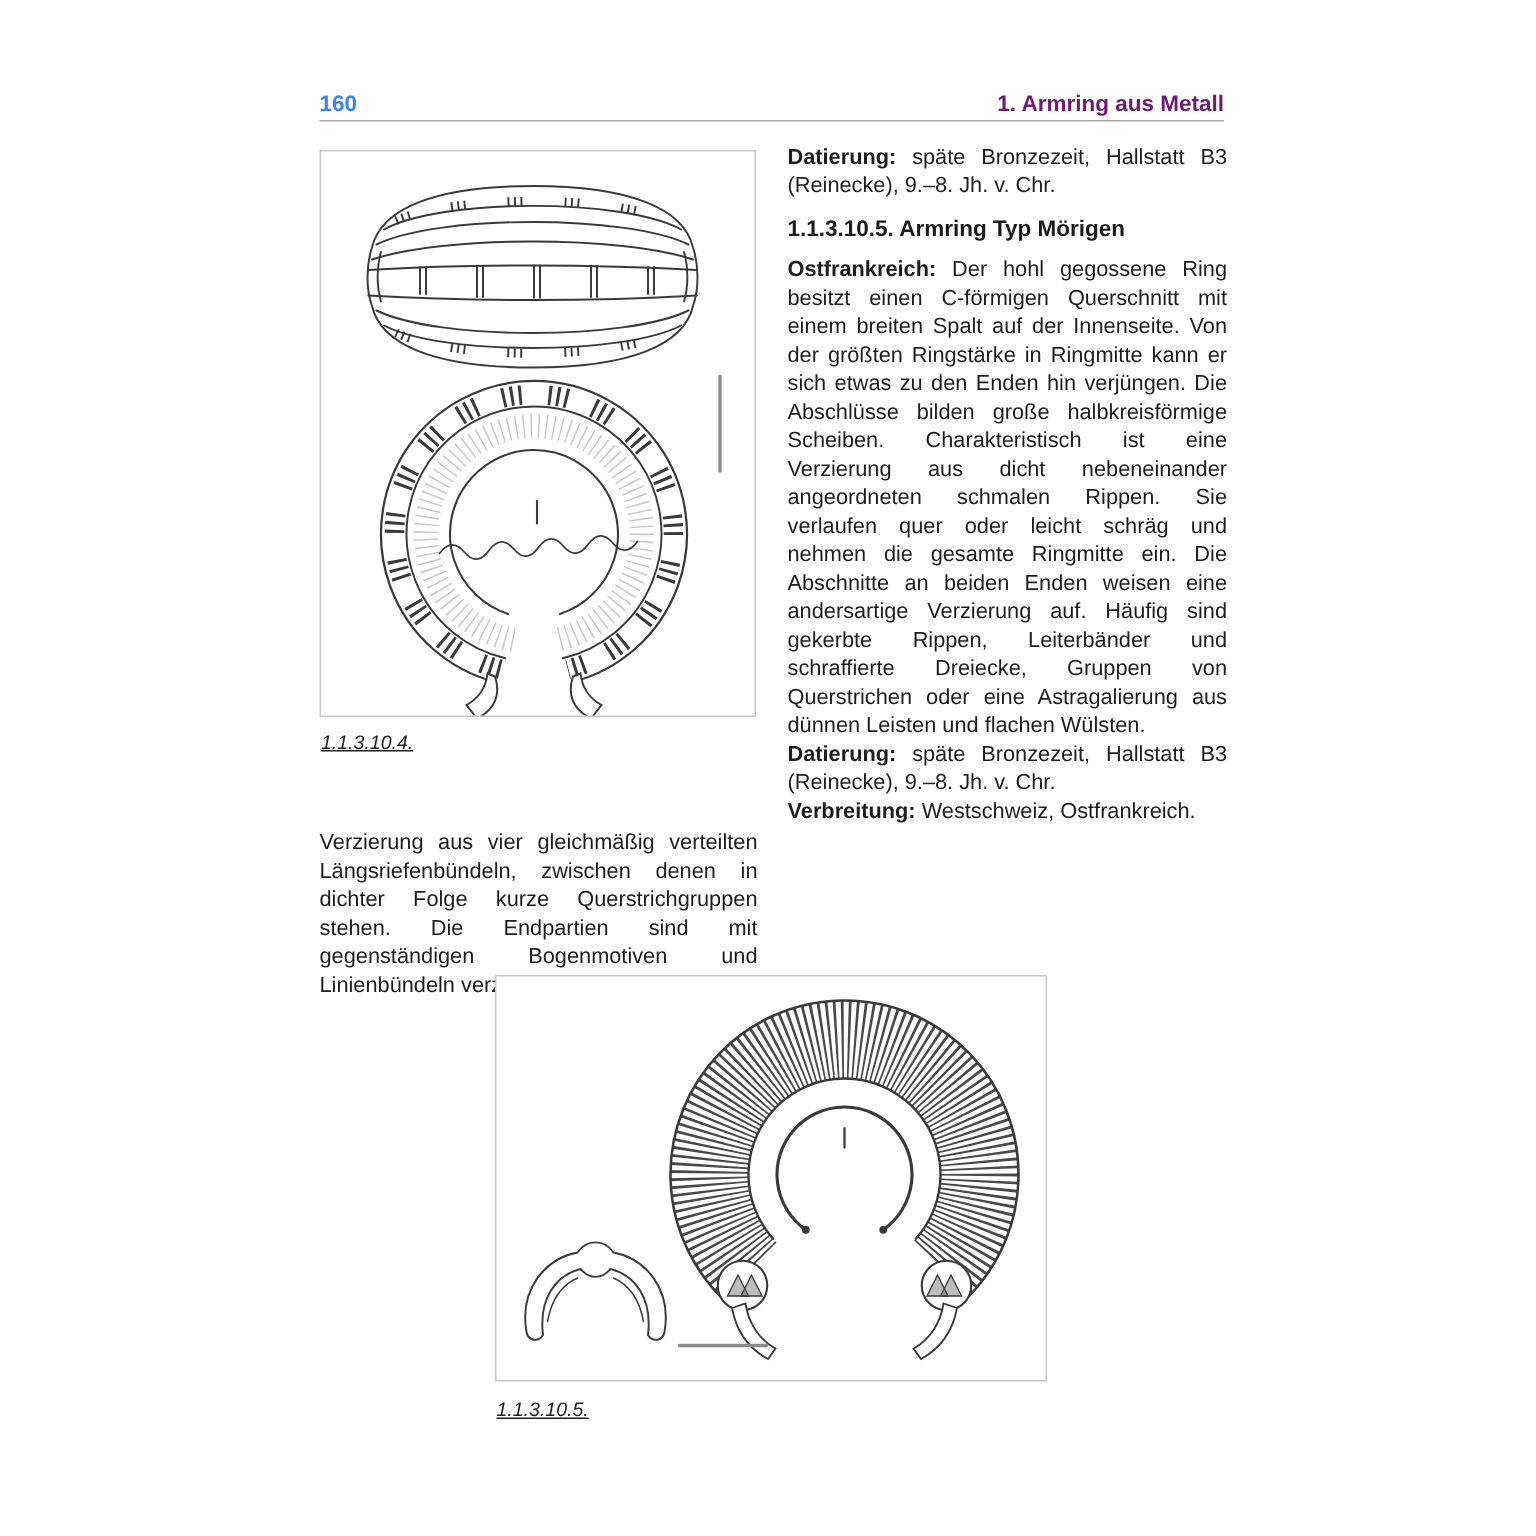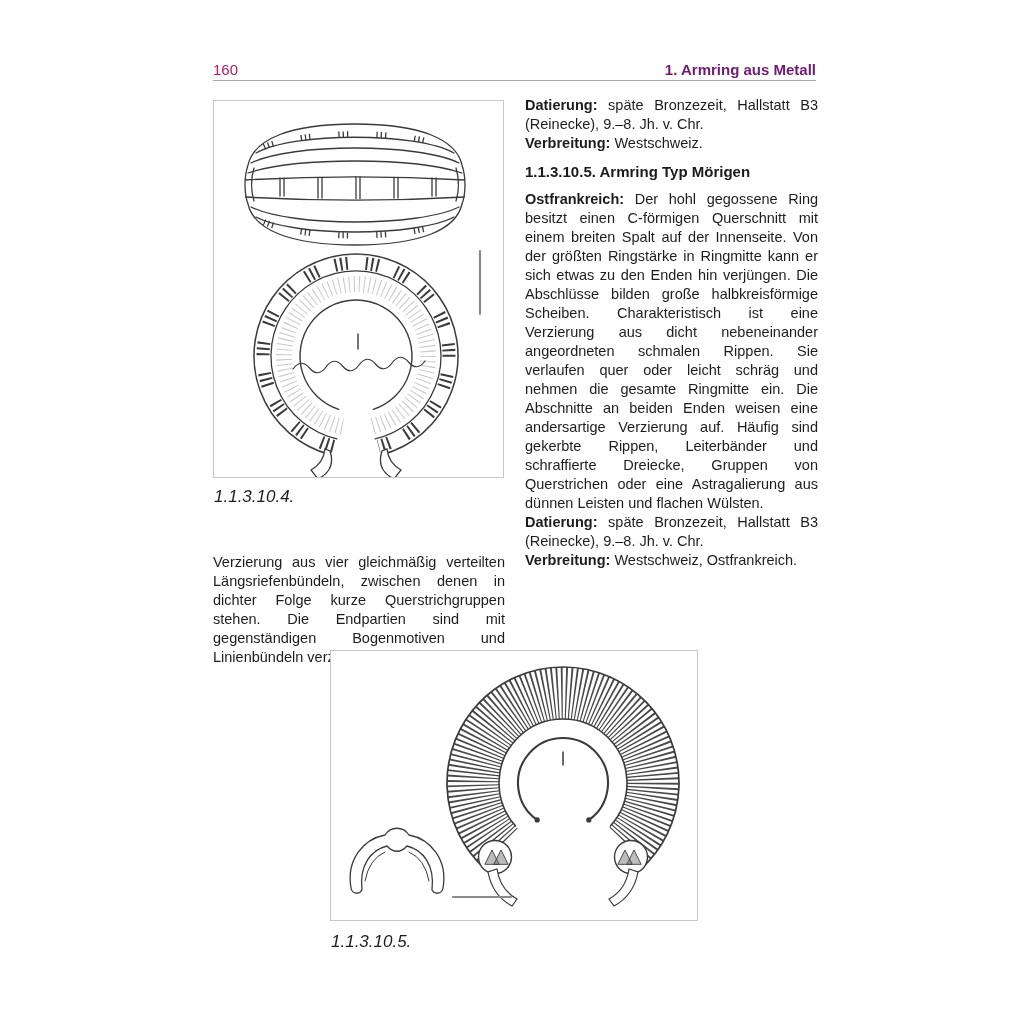--- a/index.html
+++ b/index.html
@@ -6,28 +6,28 @@
   body{
     width:1024px;height:1024px;
     background:#ffffff;
     font-family:"Liberation Sans", sans-serif;
     color:#1d1d1f;
     position:relative;
     overflow:hidden;
   }
   .abs{position:absolute;}
   
-  .page-num{left:213px;top:61px;font-size:15px;font-weight:normal;color:#be185d;}
+  .page-num{left:213px;top:61px;font-size:15px;font-weight:bold;color:#3b82f6;}
   .header-title{right:208px;top:61px;font-size:15px;font-weight:bold;color:#701a75;}
   .header-rule{left:213px;top:80px;width:603px;height:1px;background:#a8a8ab;}
   
   .figure-box{border:1px solid #c8c8ca;background:#ffffff;box-sizing:border-box;}
   .fig1{left:213px;top:100px;width:291px;height:378px;}
   .fig2{left:330px;top:650px;width:368px;height:271px;}
-  .fig-caption{font-size:17px;font-style:italic;color:#1d1d1f;}
+  .fig-caption{font-size:13px;font-style:italic;color:#1d1d1f;text-decoration:underline;}
   .cap1{left:214px;top:487px;}
   .cap2{left:331px;top:932px;}
   
   .left-para{
     left:213px;top:538px;width:292px;
     font-size:14.5px;line-height:19px;text-align:justify;
   }
   .right-col{
     left:525px;top:96px;width:293px;
     font-size:14.5px;line-height:19px;
@@ -88,24 +88,20 @@
 </div>
 <div class="abs fig-caption cap1">1.1.3.10.4.</div>
 
 <p class="abs left-para">Verzierung aus vier gleichmäßig verteilten Längsriefenbündeln, zwischen denen in dichter Folge kurze Querstrichgruppen stehen. Die Endpartien sind mit gegenständigen Bogenmotiven und Linienbündeln verziert.</p>
 
 <div class="abs right-col">
   <p class="rc-block">
     <b>Datierung:</b>
     <span>späte Bronzezeit, Hallstatt B3 (Reinecke), 9.–8. Jh. v. Chr.</span>
   </p>
-  <p class="rc-block">
-    <b>Verbreitung:</b>
-    <span>Westschweiz.</span>
-  </p>
 
   <h2 class="section-heading">1.1.3.10.5. Armring Typ Mörigen</h2>
 
   <p class="rc-block">
     <b>Ostfrankreich:</b>
     <span>Der hohl gegossene Ring besitzt einen C-förmigen Querschnitt mit einem breiten Spalt auf der Innenseite. Von der größten Ringstärke in Ringmitte kann er sich etwas zu den Enden hin verjüngen. Die Abschlüsse bilden große halbkreisförmige Scheiben. Charakteristisch ist eine Verzierung aus dicht nebeneinander angeordneten schmalen Rippen. Sie verlaufen quer oder leicht schräg und nehmen die gesamte Ringmitte ein. Die Abschnitte an beiden Enden weisen eine andersartige Verzierung auf. Häufig sind gekerbte Rippen, Leiterbänder und schraffierte Dreiecke, Gruppen von Querstrichen oder eine Astragalierung aus dünnen Leisten und flachen Wülsten.</span>
   </p>
   <p class="rc-block">
     <b>Datierung:</b>
     <span>späte Bronzezeit, Hallstatt B3 (Reinecke), 9.–8. Jh. v. Chr.</span>

